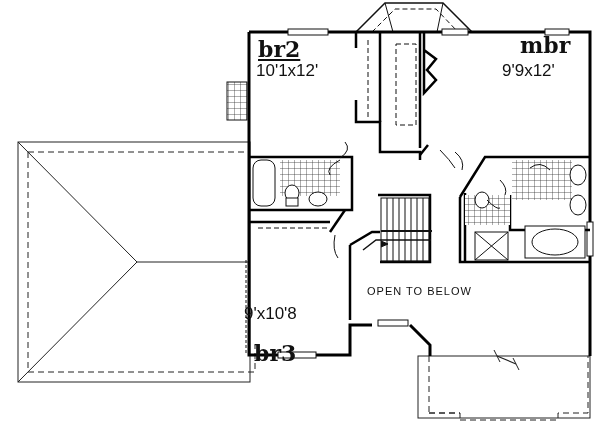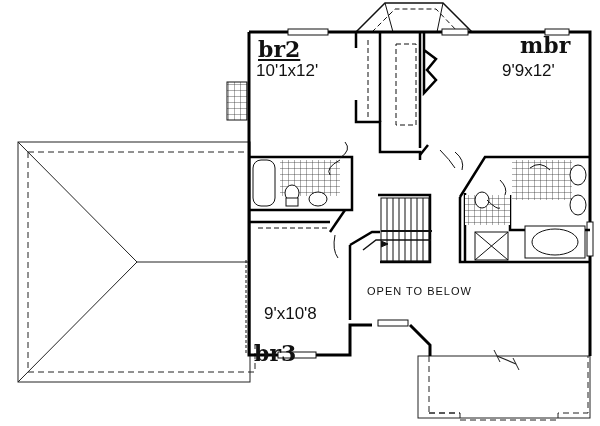--- a/index.html
+++ b/index.html
@@ -133,16 +133,16 @@
   </g>
 </svg>
 </div>
 
 <div class="lbl room-name" style="left:258px; top:38px;text-decoration:underline;">br2</div>
 <div class="lbl room-dim" style="left:256px; top:62px;">10'1x12'</div>
 
 <div class="lbl room-name" style="left:520px; top:34px;">mbr</div>
 <div class="lbl room-dim" style="left:502px; top:62px;">9'9x12'</div>
 
-<div class="lbl room-dim" style="left:264px; top:305px;">9'x10'8</div>
+<div class="lbl room-dim" style="left:244px; top:305px;">9'x10'8</div>
 <div class="lbl room-name" style="left:254px; top:342px;">br3</div>
 
 <div class="lbl note" style="left:367px; top:286px;">OPEN TO BELOW</div>
 
 </body></html>

